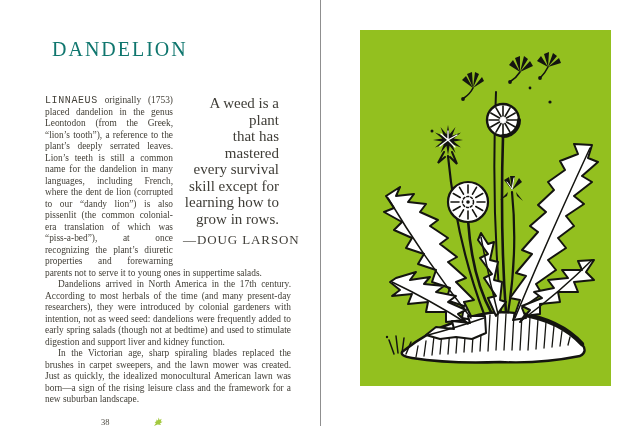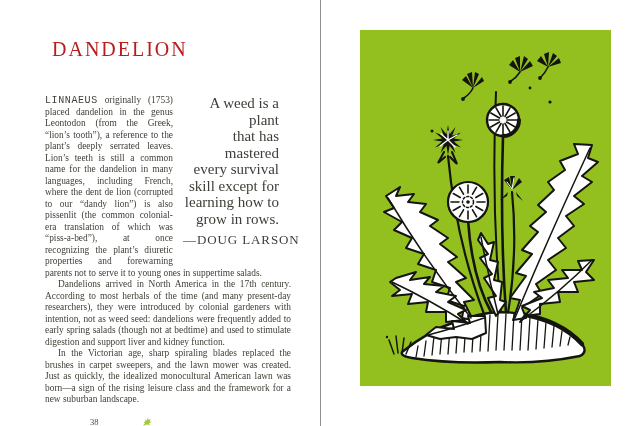--- a/index.html
+++ b/index.html
@@ -4,21 +4,21 @@
 <style>
   html,body{margin:0;padding:0;}
   body{
     width:640px;height:426px;position:relative;overflow:hidden;
     background:#ffffff;font-family:"Liberation Serif", serif;color:#413e36;
   }
   .gutter-line{position:absolute;left:320px;top:0;width:1px;height:426px;background:#8f8f8f;}
   
   .left-page{position:absolute;left:45px;top:38px;width:246px;}
   .book-title{
-    font-size:20px;line-height:22px;letter-spacing:2px;color:#b91c1c;
+    font-size:20px;line-height:22px;letter-spacing:2px;color:#0f766e;
     margin:0 0 1px 7px;font-weight:normal;
   }
   .content{margin-top:35px;font-size:9.4px;line-height:11.5px;text-align:justify;}
   .pullquote{
     float:right;width:96px;margin:0 12px 12px 10px;text-align:right;color:#3f3d37;
   }
   .pullquote .qtext{font-size:15px;line-height:16.5px;white-space:pre-line;}
   .pullquote .qattr{margin-top:7px;font-size:13px;letter-spacing:0.9px;white-space:nowrap;}
   .content p{margin:0;}
   .content p.indent{text-indent:13px;}
@@ -48,21 +48,21 @@
 skill except for
 learning how to
 grow in rows.</div>
       <div class="qattr">—DOUG LARSON</div>
     </div>
     <p><span class="sc">LINNAEUS</span><span> originally (1753) placed dandelion in the genus </span><span class="i">Leontodon</span><span> (from the Greek, “lion’s tooth”), a reference to the plant’s deeply serrated leaves. Lion’s teeth is still a common name for the dandelion in many languages, including French, where the </span><span class="i">dent de lion</span><span> (corrupted to our “dandy lion”) is also </span><span class="i">pissenlit</span><span> (the common colonial-era translation of which was “piss-a-bed”), at once recognizing the plant’s diuretic properties and forewarning parents not to serve it to young ones in suppertime salads.</span></p>
     <p class="indent"><span>Dandelions arrived in North America in the 17th century. According to most herbals of the time (and many present-day researchers), they were introduced by colonial gardeners with intention, not as weed seed: dandelions were frequently added to early spring salads (though not at bedtime) and used to stimulate digestion and support liver and kidney function.</span></p>
     <p class="indent"><span>In the Victorian age, sharp spiraling blades replaced the brushes in carpet sweepers, and the lawn mower was created. Just as quickly, the idealized monocultural American lawn was born—a sign of the rising leisure class and the framework for a new suburban landscape.</span></p>
   </div>
 
-  <div class="folio" style="position: absolute; left: 45px; top: 379px; gap: 43px;">
+  <div class="folio" style="position: absolute; left: 56px; top: 379px; gap: 43px;">
     <span>38</span>
     <svg width="10" height="10" viewBox="0 0 10 10">
       <path d="M1,9 L3,6 L1.6,5.6 L3.6,4 L3,2.6 L5,3.4 L5.6,0.6 L6.6,3 L8.6,1.8 L7.8,4.4 L9.6,4.8 L7,6.6 L8,8 L4.6,7.6 Z" fill="#a3c93f"></path>
     </svg>
   </div>
 </div>
 
 <div class="green-panel">
   <svg viewBox="0 0 251 356">
     <g stroke="#141410" fill="none" stroke-linecap="round">

